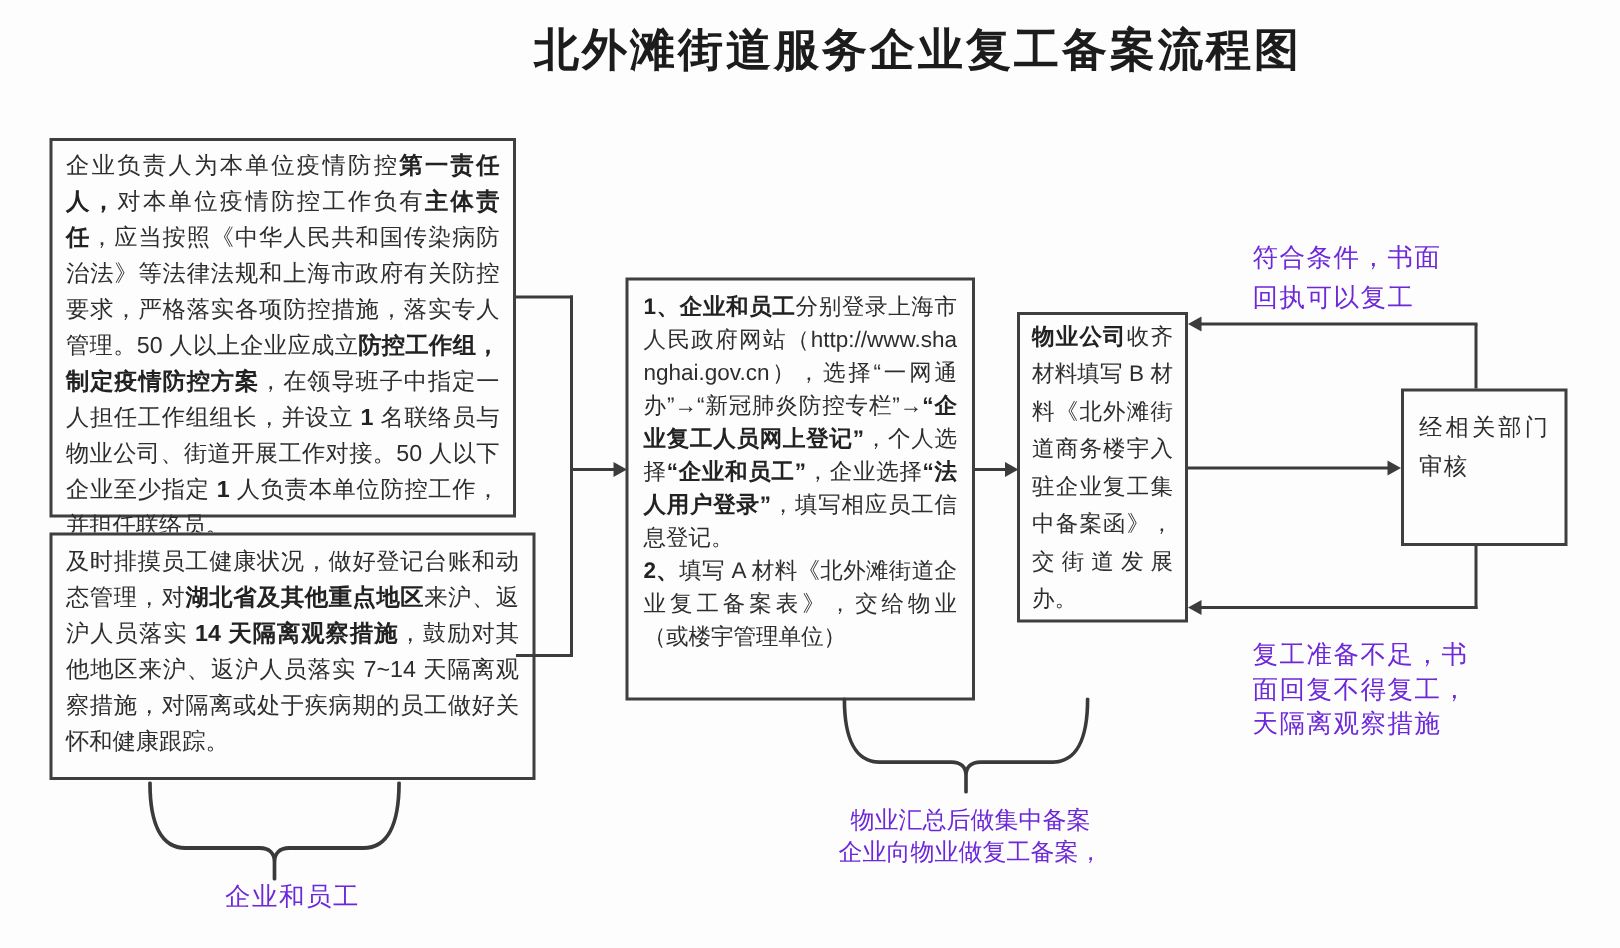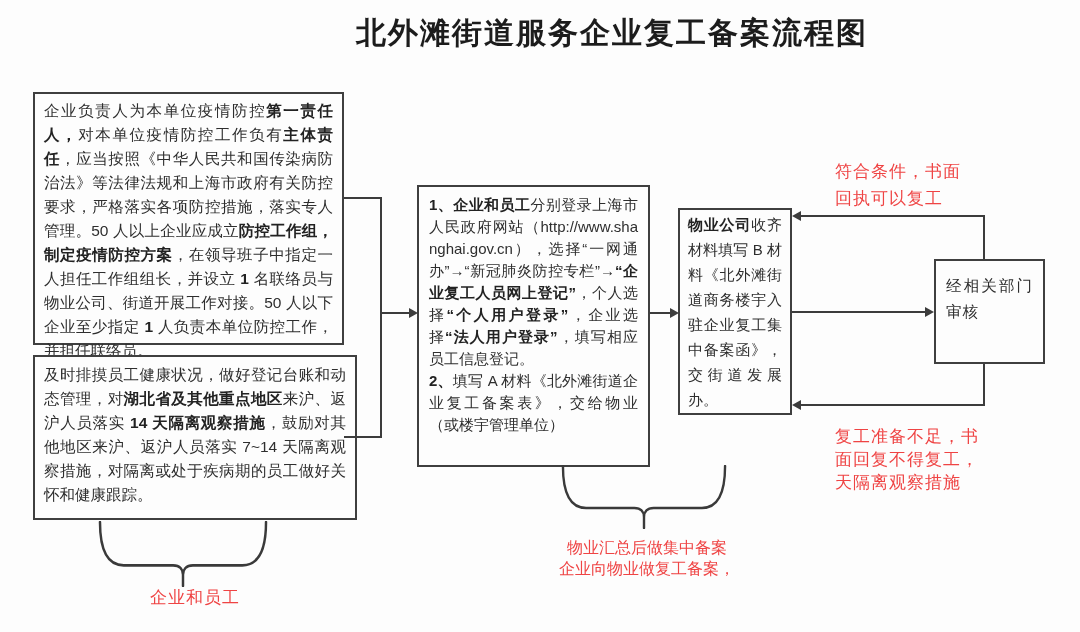--- a/index.html
+++ b/index.html
@@ -14,21 +14,21 @@
   #box-prep1{left:33px;top:92px;width:311px;height:253px;padding:5px 9px;font-size:15.5px;line-height:24px;}
   #box-prep2{left:33px;top:355px;width:324px;height:165px;padding:6px 9px;font-size:15.5px;line-height:24px;}
   #box-register{left:417px;top:185px;width:233px;height:282px;padding:7px 10px;font-size:15px;line-height:22px;
                 overflow-wrap:break-word;word-break:break-all;}
   #box-property{left:678px;top:208px;width:114px;height:207px;padding:2px 8px;font-size:15px;line-height:25px;}
   #box-review{left:934px;top:259px;width:111px;height:105px;padding:12px 10px;font-size:15.5px;line-height:26px;letter-spacing:1px;}
   .hline,.vline{position:absolute;background:#3c3c3c;}
   .arr{position:absolute;width:0;height:0;border-top:5px solid transparent;border-bottom:5px solid transparent;}
   .arr-r{border-left:9px solid #3c3c3c;}
   .arr-l{border-right:9px solid #3c3c3c;}
-  .lbl{position:absolute;color:#ef4444;}
+  .lbl{position:absolute;color:#6d28d9;}
   #lbl-approve{left:835px;top:158px;font-size:17px;line-height:27px;letter-spacing:1px;}
   #lbl-reject{left:835px;top:413px;font-size:17px;line-height:23px;letter-spacing:1px;margin-top:12px;}
   #lbl-filing{left:547px;top:537px;width:200px;text-align:center;font-size:16px;line-height:21px;}
   #lbl-prep{left:115px;top:586px;width:160px;text-align:center;font-size:17px;letter-spacing:1px;}
   .brace{position:absolute;}
   .brace path{stroke:#3a3a3a;stroke-width:2.5;fill:none;stroke-linecap:round;}
 </style>
 </head>
 <body>
 
@@ -38,21 +38,21 @@
 
   <div class="box" id="box-prep1">
     <span>企业负责人为本单位疫情防控</span><b>第一责任人，</b><span>对本单位疫情防控工作负有</span><b>主体责任</b><span>，应当按照《中华人民共和国传染病防治法》等法律法规和上海市政府有关防控要求，严格落实各项防控措施，落实专人管理。50 人以上企业应成立</span><b>防控工作组，制定疫情防控方案</b><span>，在领导班子中指定一人担任工作组组长，并设立 </span><b>1</b><span> 名联络员与物业公司、街道开展工作对接。50 人以下企业至少指定 </span><b>1</b><span> 人负责本单位防控工作，并担任联络员。</span>
   </div>
 
   <div class="box" id="box-prep2">
     <span>及时排摸员工健康状况，做好登记台账和动态管理，对</span><b>湖北省及其他重点地区</b><span>来沪、返沪人员落实 </span><b>14 天隔离观察措施</b><span>，鼓励对其他地区来沪、返沪人员落实 7~14 天隔离观察措施，对隔离或处于疾病期的员工做好关怀和健康跟踪。</span>
   </div>
 
   <div class="box" id="box-register">
-    <p><b>1、企业和员工</b><span>分别登录上海市人民政府网站（http://www.shanghai.gov.cn），选择“一网通办”→“新冠肺炎防控专栏”→</span><b>“企业复工人员网上登记”</b><span>，个人选择</span><b>“个人用户登录”</b><span>，企业选择</span><b>“法人用户登录”</b><span>，填写相应员工信息登记。</span></p>
+    <p><b>1、企业和员工</b><span>分别登录上海市人民政府网站（http://www.shanghai.gov.cn），选择“一网通办”→“新冠肺炎防控专栏”→</span><b>“企业复工人员网上登记”</b><span>，个人选择</span><b>“企业和员工”</b><span>，企业选择</span><b>“法人用户登录”</b><span>，填写相应员工信息登记。</span></p>
     <p><b>2、</b><span>填写 A 材料《北外滩街道企业复工备案表》，交给物业（或楼宇管理单位）</span></p>
   </div>
 
   <div class="box" id="box-property">
     <b>物业公司</b><span>收齐材料填写 B 材料《北外滩街道商务楼宇入驻企业复工集中备案函》，交街道发展办。</span>
   </div>
 
   <div class="box" id="box-review">
     <span>经相关部门审核</span>
   </div>

